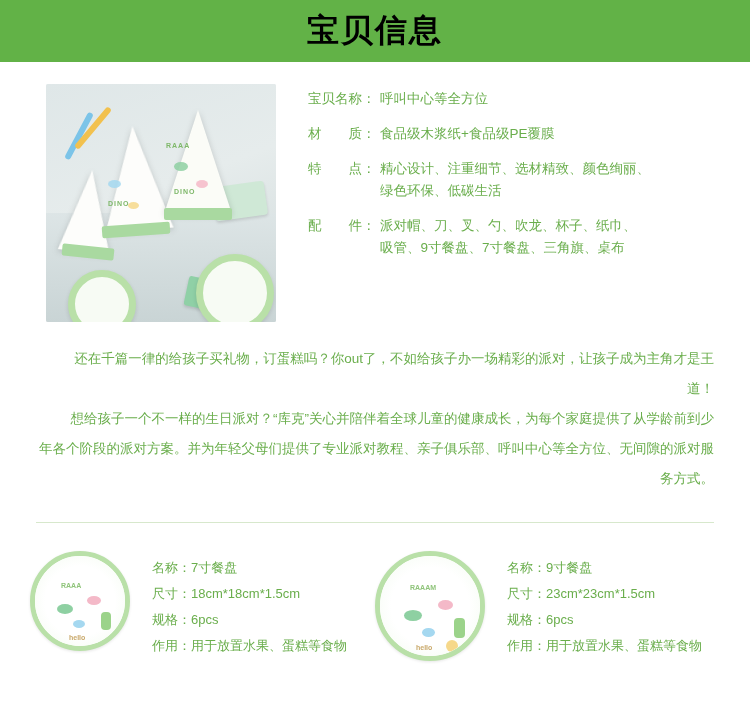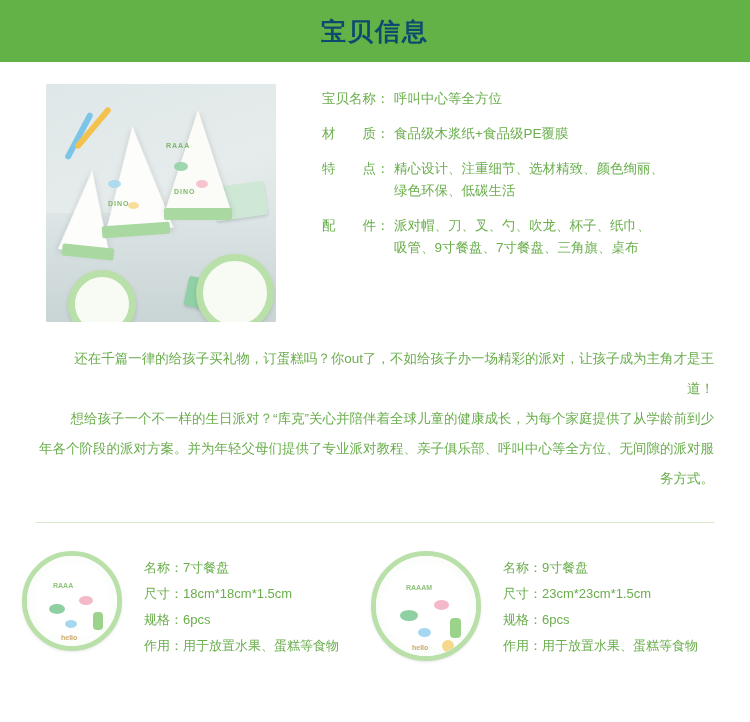--- a/index.html
+++ b/index.html
@@ -22,22 +22,22 @@
 
   
   .header {
     height: 62px;
     background: #62b247;
     display: flex;
     align-items: center;
     justify-content: center;
   }
   .header-title {
-    color: #0c4a6e;
-    font-size: 25px;
+    color: #000000;
+    font-size: 32px;
     font-weight: bold;
     letter-spacing: 2px;
   }
 
   
   .info-section {
     display: flex;
     padding: 22px 18px 0 46px;
     box-sizing: border-box;
   }
@@ -117,21 +117,21 @@
   .photo-text {
     position: absolute;
     font-size: 7px;
     color: #7fb86a;
     font-weight: bold;
     letter-spacing: 1px;
   }
 
   .spec-list {
     flex: 1;
-    padding-left: 46px;
+    padding-left: 32px;
     padding-top: 4px;
   }
   .spec-row {
     display: flex;
     margin-bottom: 13px;
     font-size: 13.5px;
     line-height: 22px;
     color: #6aae4c;
   }
   .spec-label {
@@ -162,21 +162,21 @@
 
   
   .divider {
     margin: 28px 36px 0 36px;
     border-top: 1px solid #d7e8cc;
   }
 
   
   .cards {
     display: flex;
-    padding: 28px 30px 0 22px;
+    padding: 28px 30px 0 30px;
   }
   .card {
     flex: 1;
     display: flex;
     align-items: flex-start;
   }
   .card-img {
     flex: 0 0 110px;
     height: 110px;
     border-radius: 50%;

